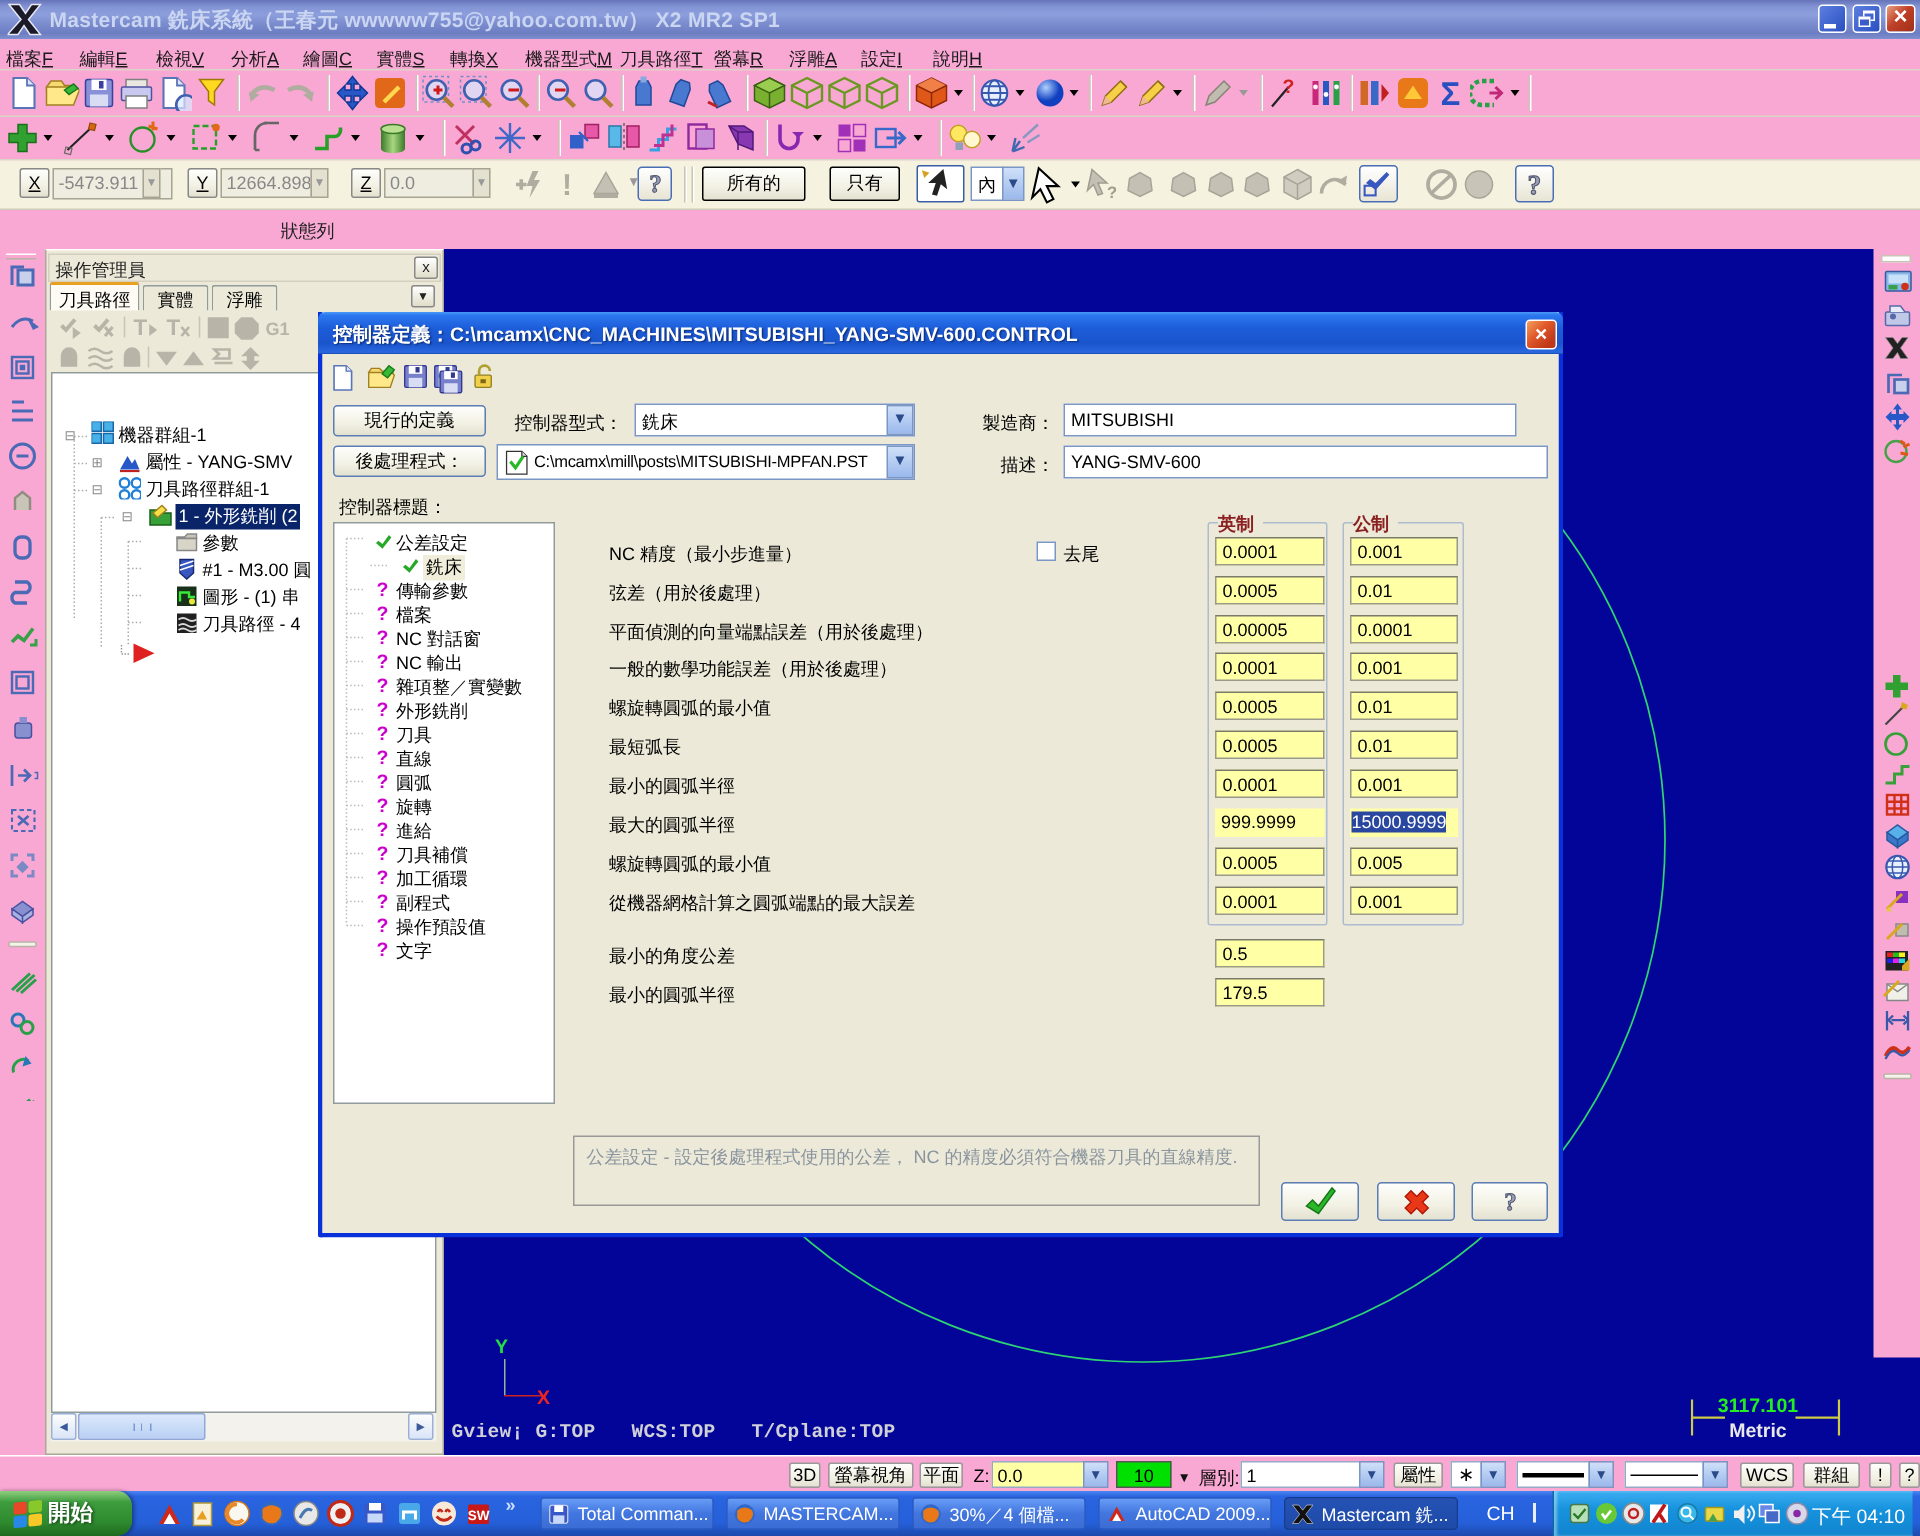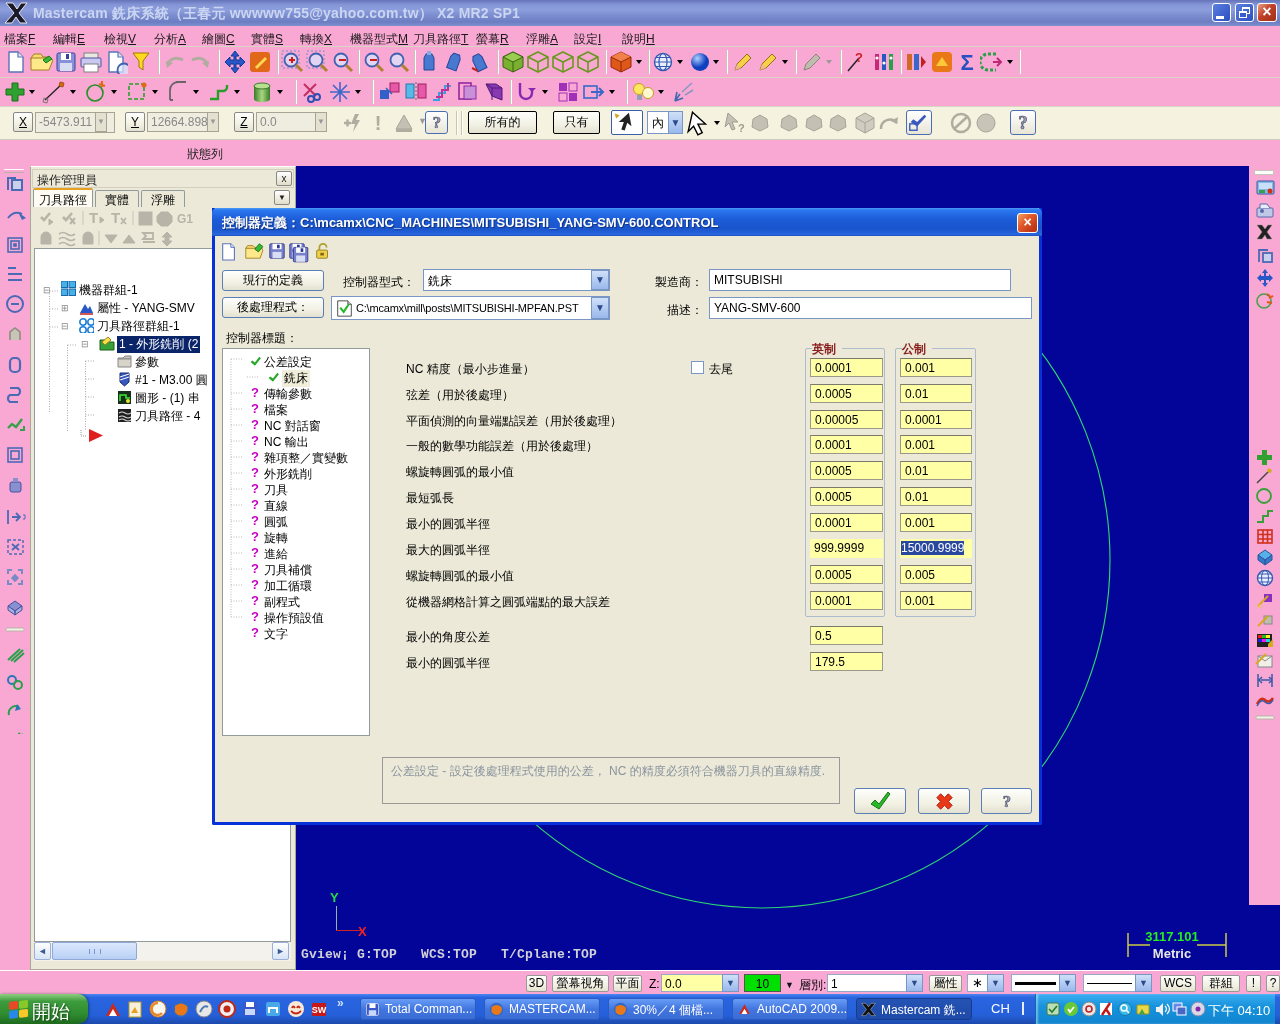--- a/index.html
+++ b/index.html
@@ -814,21 +814,21 @@
 <div class="ab" style="left:0;top:994px;width:1280px;height:30px;background:linear-gradient(180deg,#4b86f2 0%,#2a64e0 12%,#2560da 70%,#1c49ac 100%)">
  <div class="ab" style="left:0;top:0;width:88px;height:30px;background:linear-gradient(180deg,#8fce7f 0%,#3d9c3d 25%,#2e8a2e 70%,#1e6a1e 100%);border-radius:0 10px 10px 0;box-shadow:1px 0 3px rgba(0,0,0,.4)">
   <svg class="ab" style="left:8px;top:5px" width="21" height="20" viewBox="0 0 21 20">
         <g transform="skewY(-6)">
           <rect x="1" y="3" width="9" height="8" rx="1.5" fill="#e84828"></rect>
           <rect x="11" y="3" width="9" height="8" rx="1.5" fill="#88c828"></rect>
           <rect x="1" y="12" width="9" height="8" rx="1.5" fill="#2888e8"></rect>
           <rect x="11" y="12" width="9" height="8" rx="1.5" fill="#f8c828"></rect>
         </g>
       </svg>
-  <div class="ab" style="left:32px;top:5px;font-size:19px;font-weight:normal;color:#fff;text-shadow:1px 1px 2px #154515">開始</div>
+  <div class="ab" style="left:32px;top:5px;font-size:15px;font-weight:bold;color:#fff;text-shadow:1px 1px 2px #154515">開始</div>
  </div>
  <svg class="ab" style="left:100px;top:4px" width="240" height="24" viewBox="0 0 240 24">
   <g transform="translate(3,2)">
         <path d="M3 16L10 3l7 13z" fill="#d02818"></path>
         <path d="M6 16l4-7 4 7" fill="#fff"></path>
       </g>
   <g transform="translate(26,2)">
         <rect x="3" y="2" width="12" height="15" fill="#f8f0d8" stroke="#b09838"></rect>
         <path d="M5 13l4-6 3 6" fill="#e8a020"></path>
       </g>

